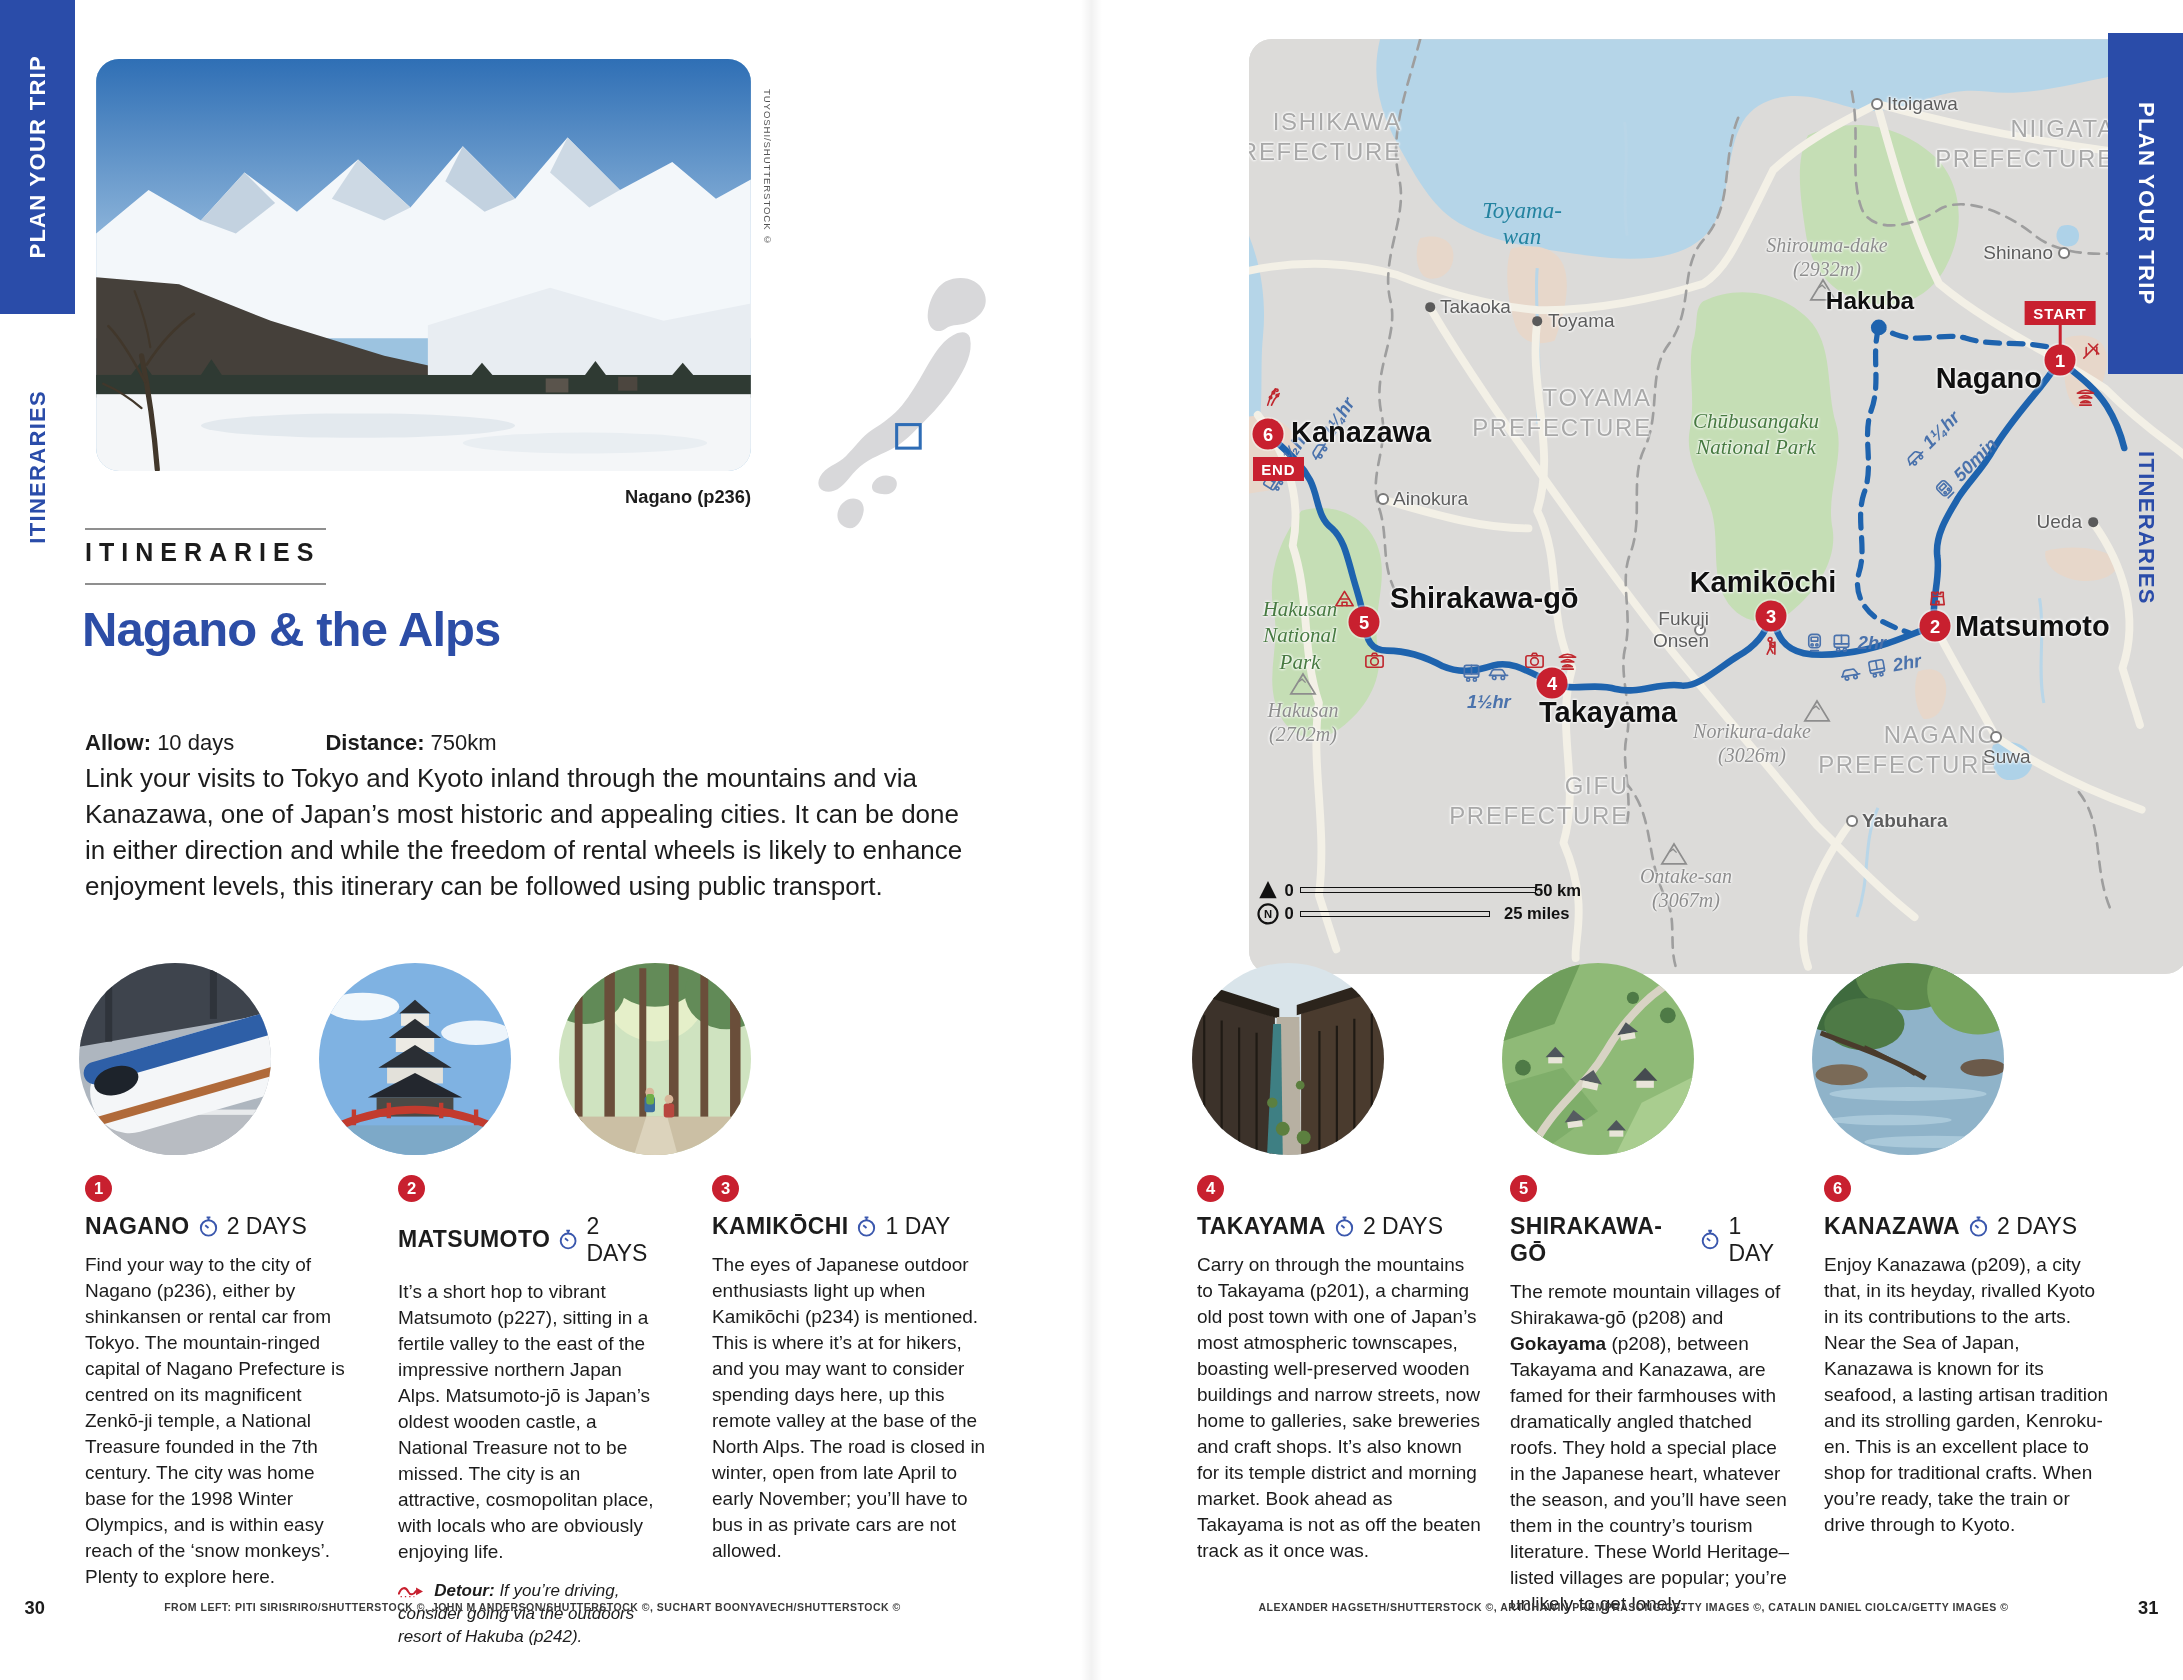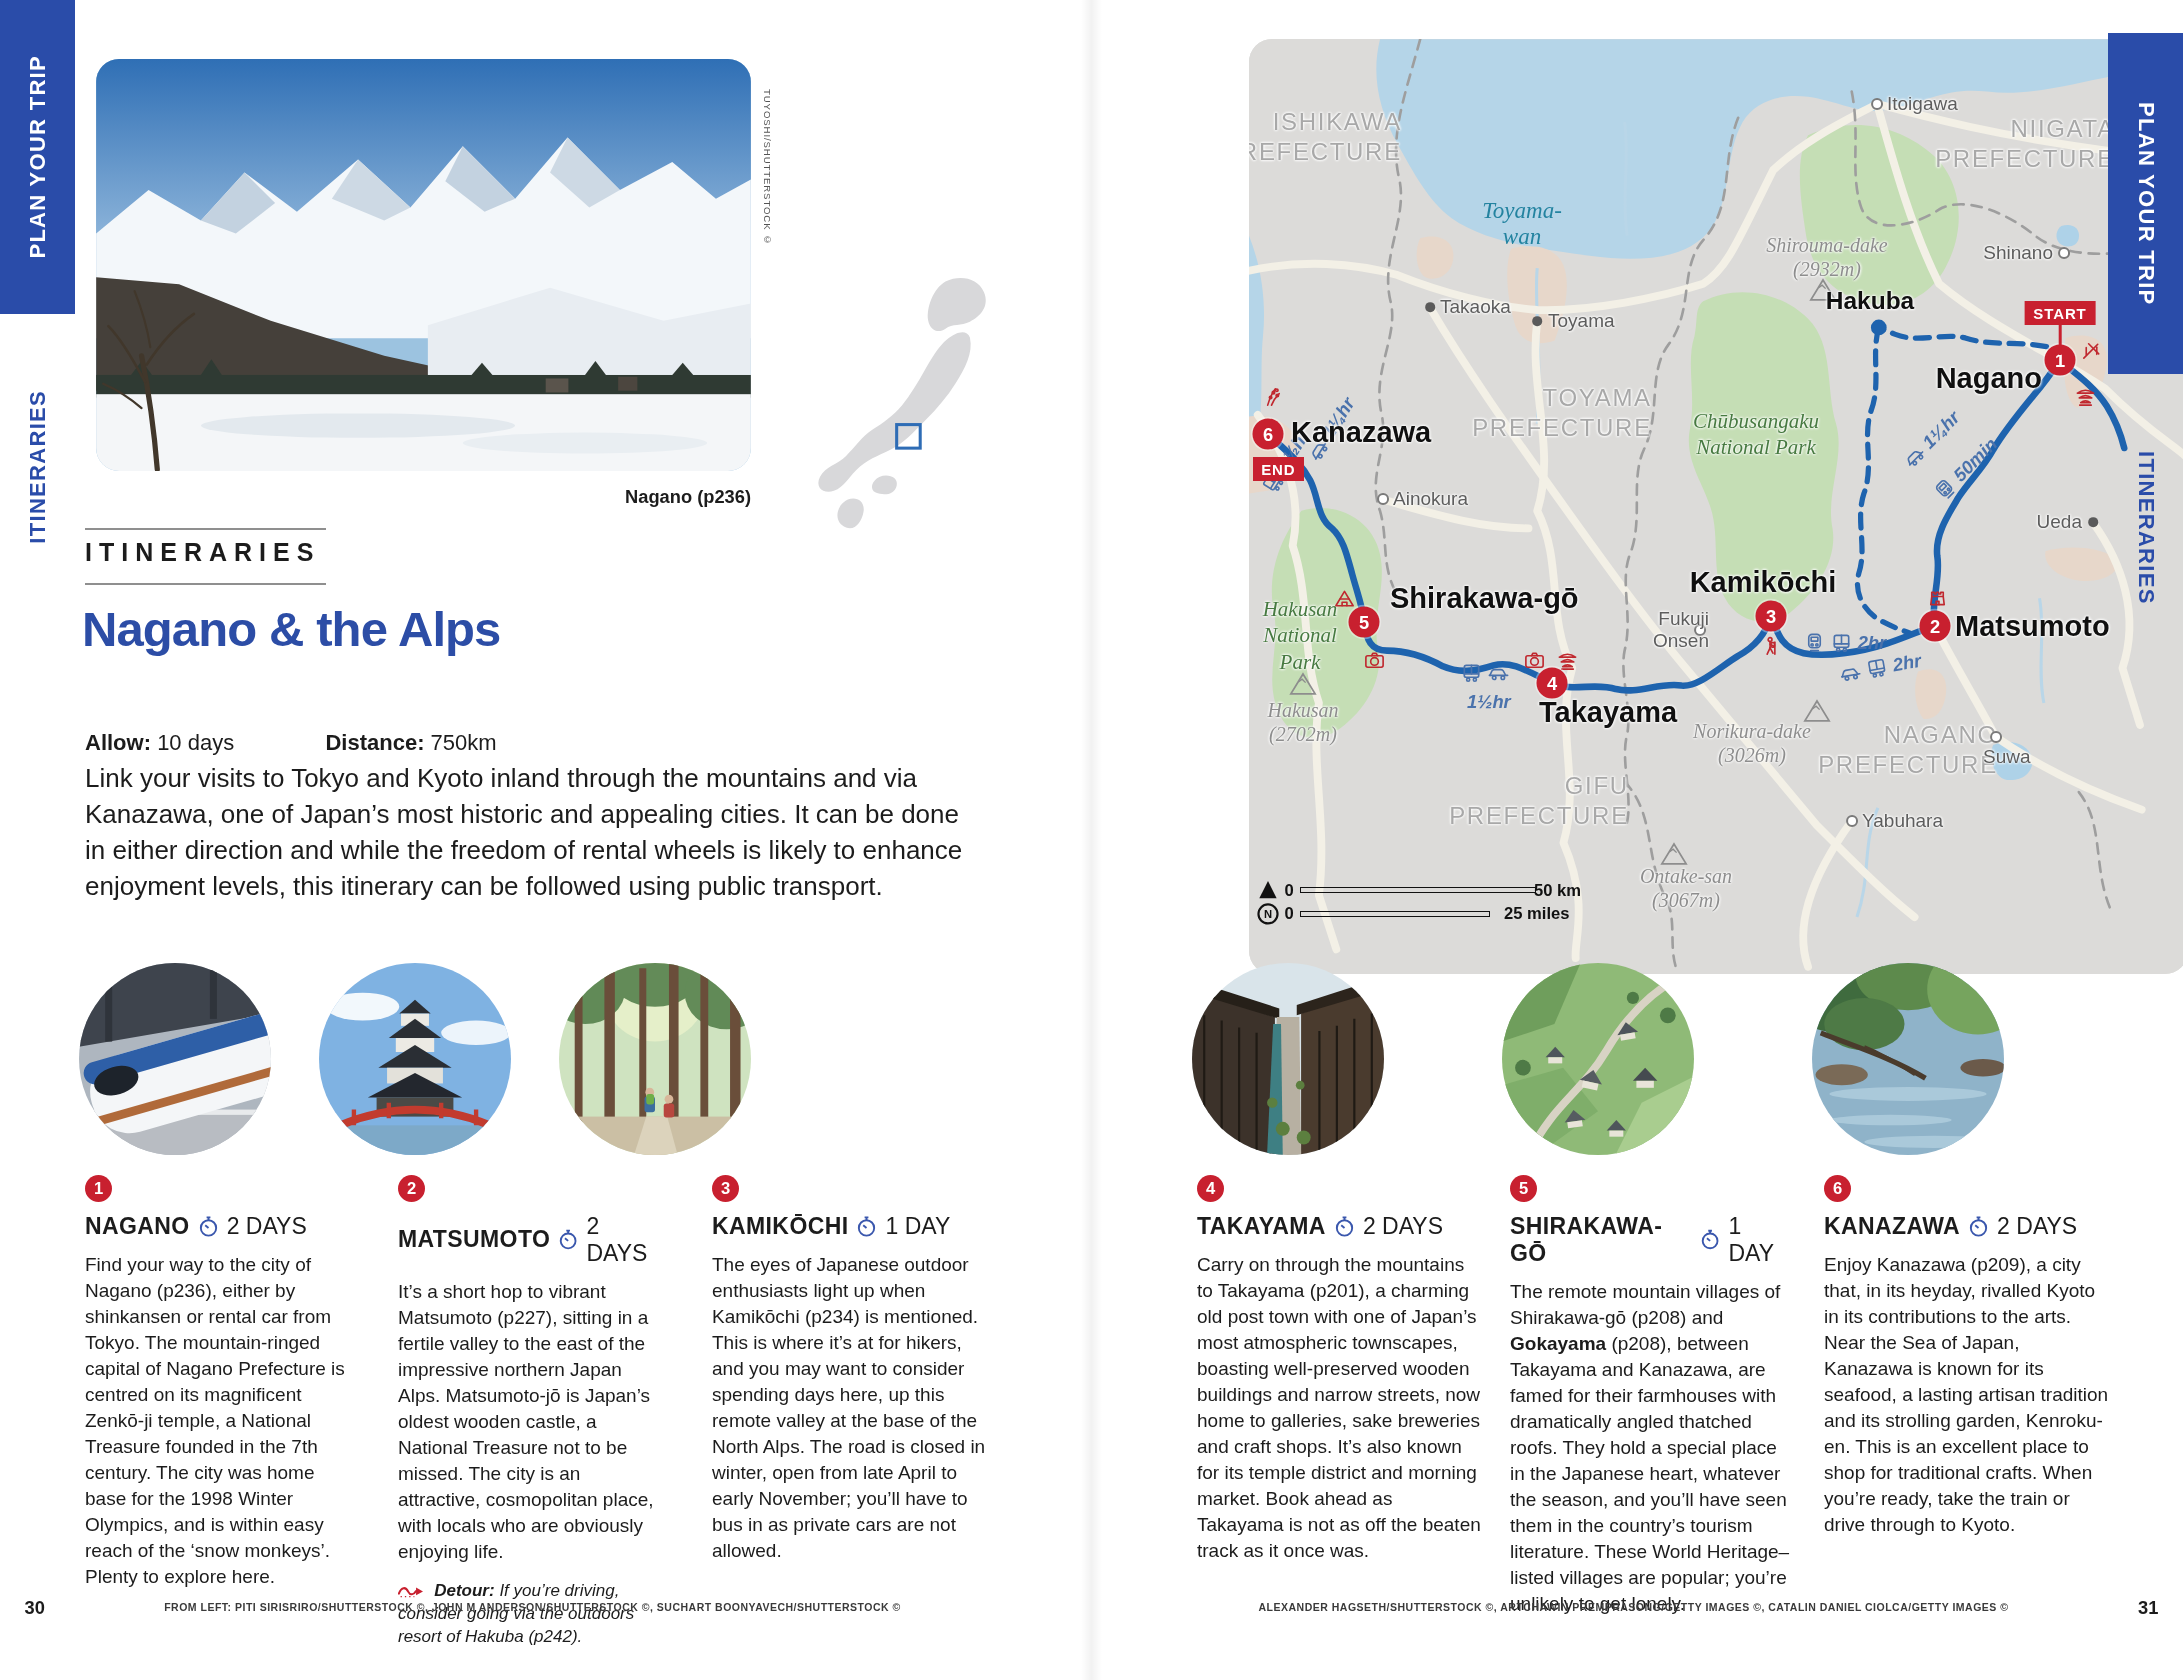--- a/index.html
+++ b/index.html
@@ -376,21 +376,21 @@
         <div class="mp-town-dot" style="left: 134px; top: 460px; background: rgb(255, 255, 255); border: 2.2px solid rgb(122, 122, 122); width: 7.9px; height: 7.9px;"></div>
         <div class="mp-town-lab halo" style="left: 144px; top: 460px; white-space: pre-line; transform: translateY(-50%);">Ainokura</div>
         <div class="mp-town-dot" style="left: 451px; top: 591px; background: rgb(255, 255, 255); border: 2.2px solid rgb(122, 122, 122); width: 7.9px; height: 7.9px;"></div>
         <div class="mp-town-lab halo" style="left: 460px; top: 591px; white-space: pre-line; transform: translate(-100%, -50%); text-align: right;">Fukuji
 Onsen</div>
         <div class="mp-town-dot" style="left: 844px; top: 483px; background: rgb(90, 90, 90);"></div>
         <div class="mp-town-lab halo" style="left: 833px; top: 483px; white-space: pre-line; transform: translate(-100%, -50%); text-align: center;">Ueda</div>
         <div class="mp-town-dot" style="left: 747px; top: 698px; background: rgb(255, 255, 255); border: 2.2px solid rgb(122, 122, 122); width: 7.9px; height: 7.9px;"></div>
         <div class="mp-town-lab halo" style="left: 734px; top: 698px; white-space: pre-line; transform: translateY(-50%); margin-top: 20px;">Suwa</div>
         <div class="mp-town-dot" style="left: 603px; top: 782px; background: rgb(255, 255, 255); border: 2.2px solid rgb(122, 122, 122); width: 7.9px; height: 7.9px;"></div>
-        <div class="mp-town-lab halo" style="left: 613px; top: 782px; white-space: pre-line; transform: translateY(-50%);">Yabuhara</div>
+        <div class="mp-town-lab halo" style="left: 613px; top: 782px; white-space: pre-line; transform: translateY(-50%); font-weight: bold;">Yabuhara</div>
         <div class="mp-stoplab halo" style="left: 621px; top: 262px; font-size: 24.5px; transform: translate(-50%, -50%);">Hakuba</div>
         <div class="mp-trans" style="left: 63px; top: 409px; transform: rotate(-58deg);">
           <svg class="ic" width="22" height="22" viewBox="0 0 24 24" fill="none" stroke="#4a72ac" stroke-width="1.7" stroke-linecap="round" stroke-linejoin="round">
             <path d="M3,15 l2.2,-4.6 q0.8,-1.4 2.4,-1.4 h7 q1.6,0 2.4,1.4 L19.5,15"></path>
             <path d="M2.5,15 h19"></path>
             <circle cx="7.5" cy="17.5" r="1.8"></circle>
             <circle cx="16.5" cy="17.5" r="1.8"></circle>
           </svg>
           <span>1¼hr</span>
         </div>

